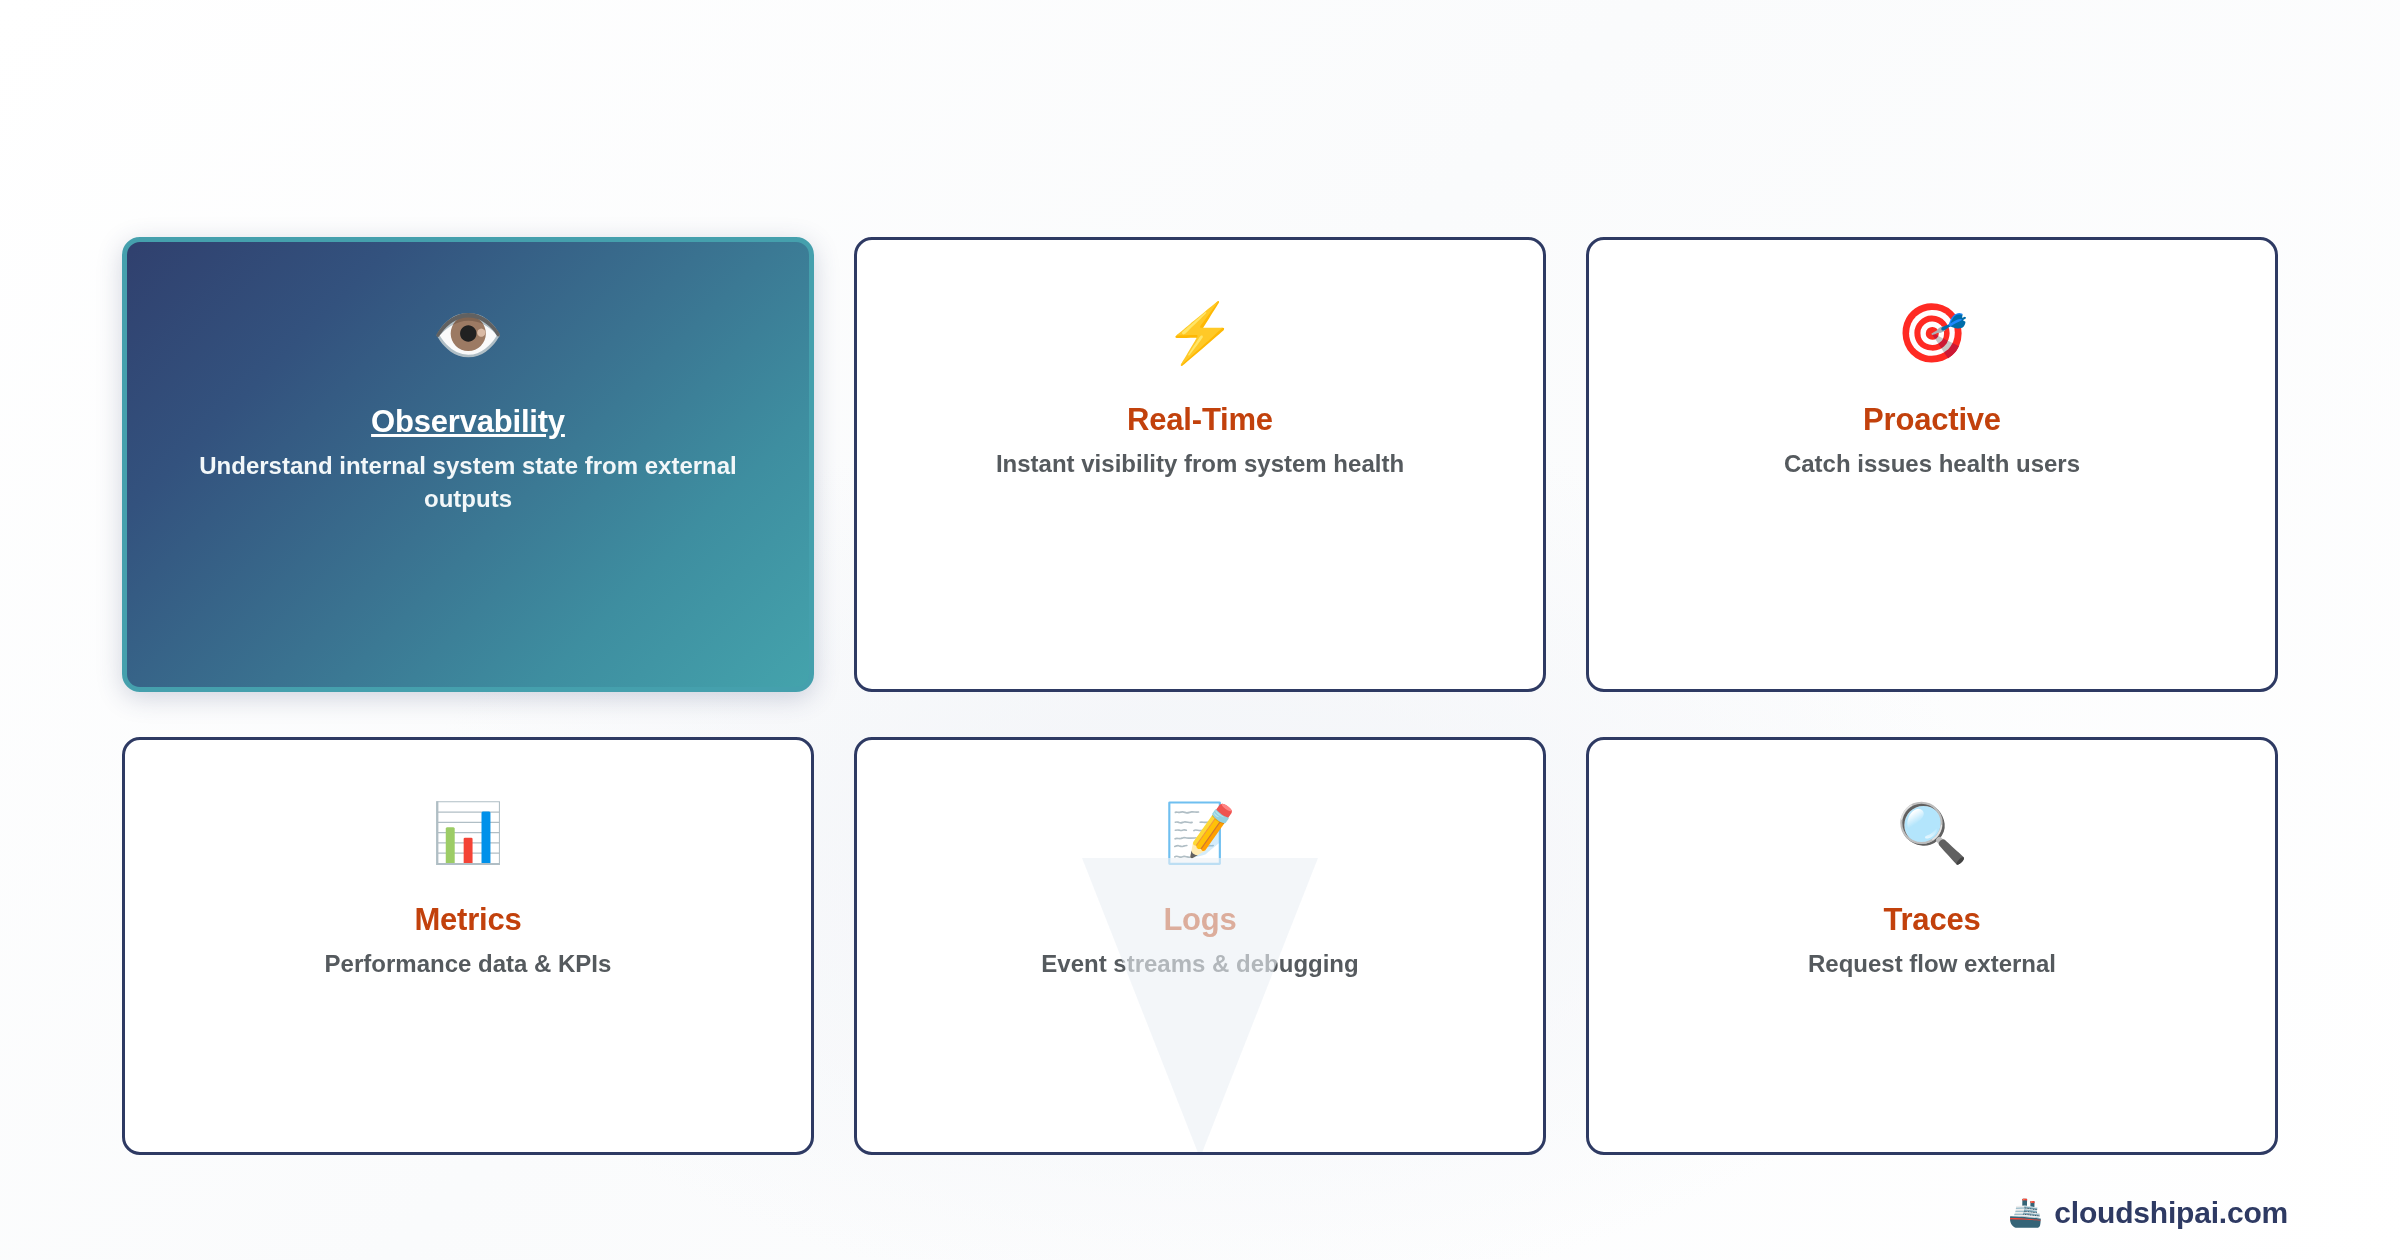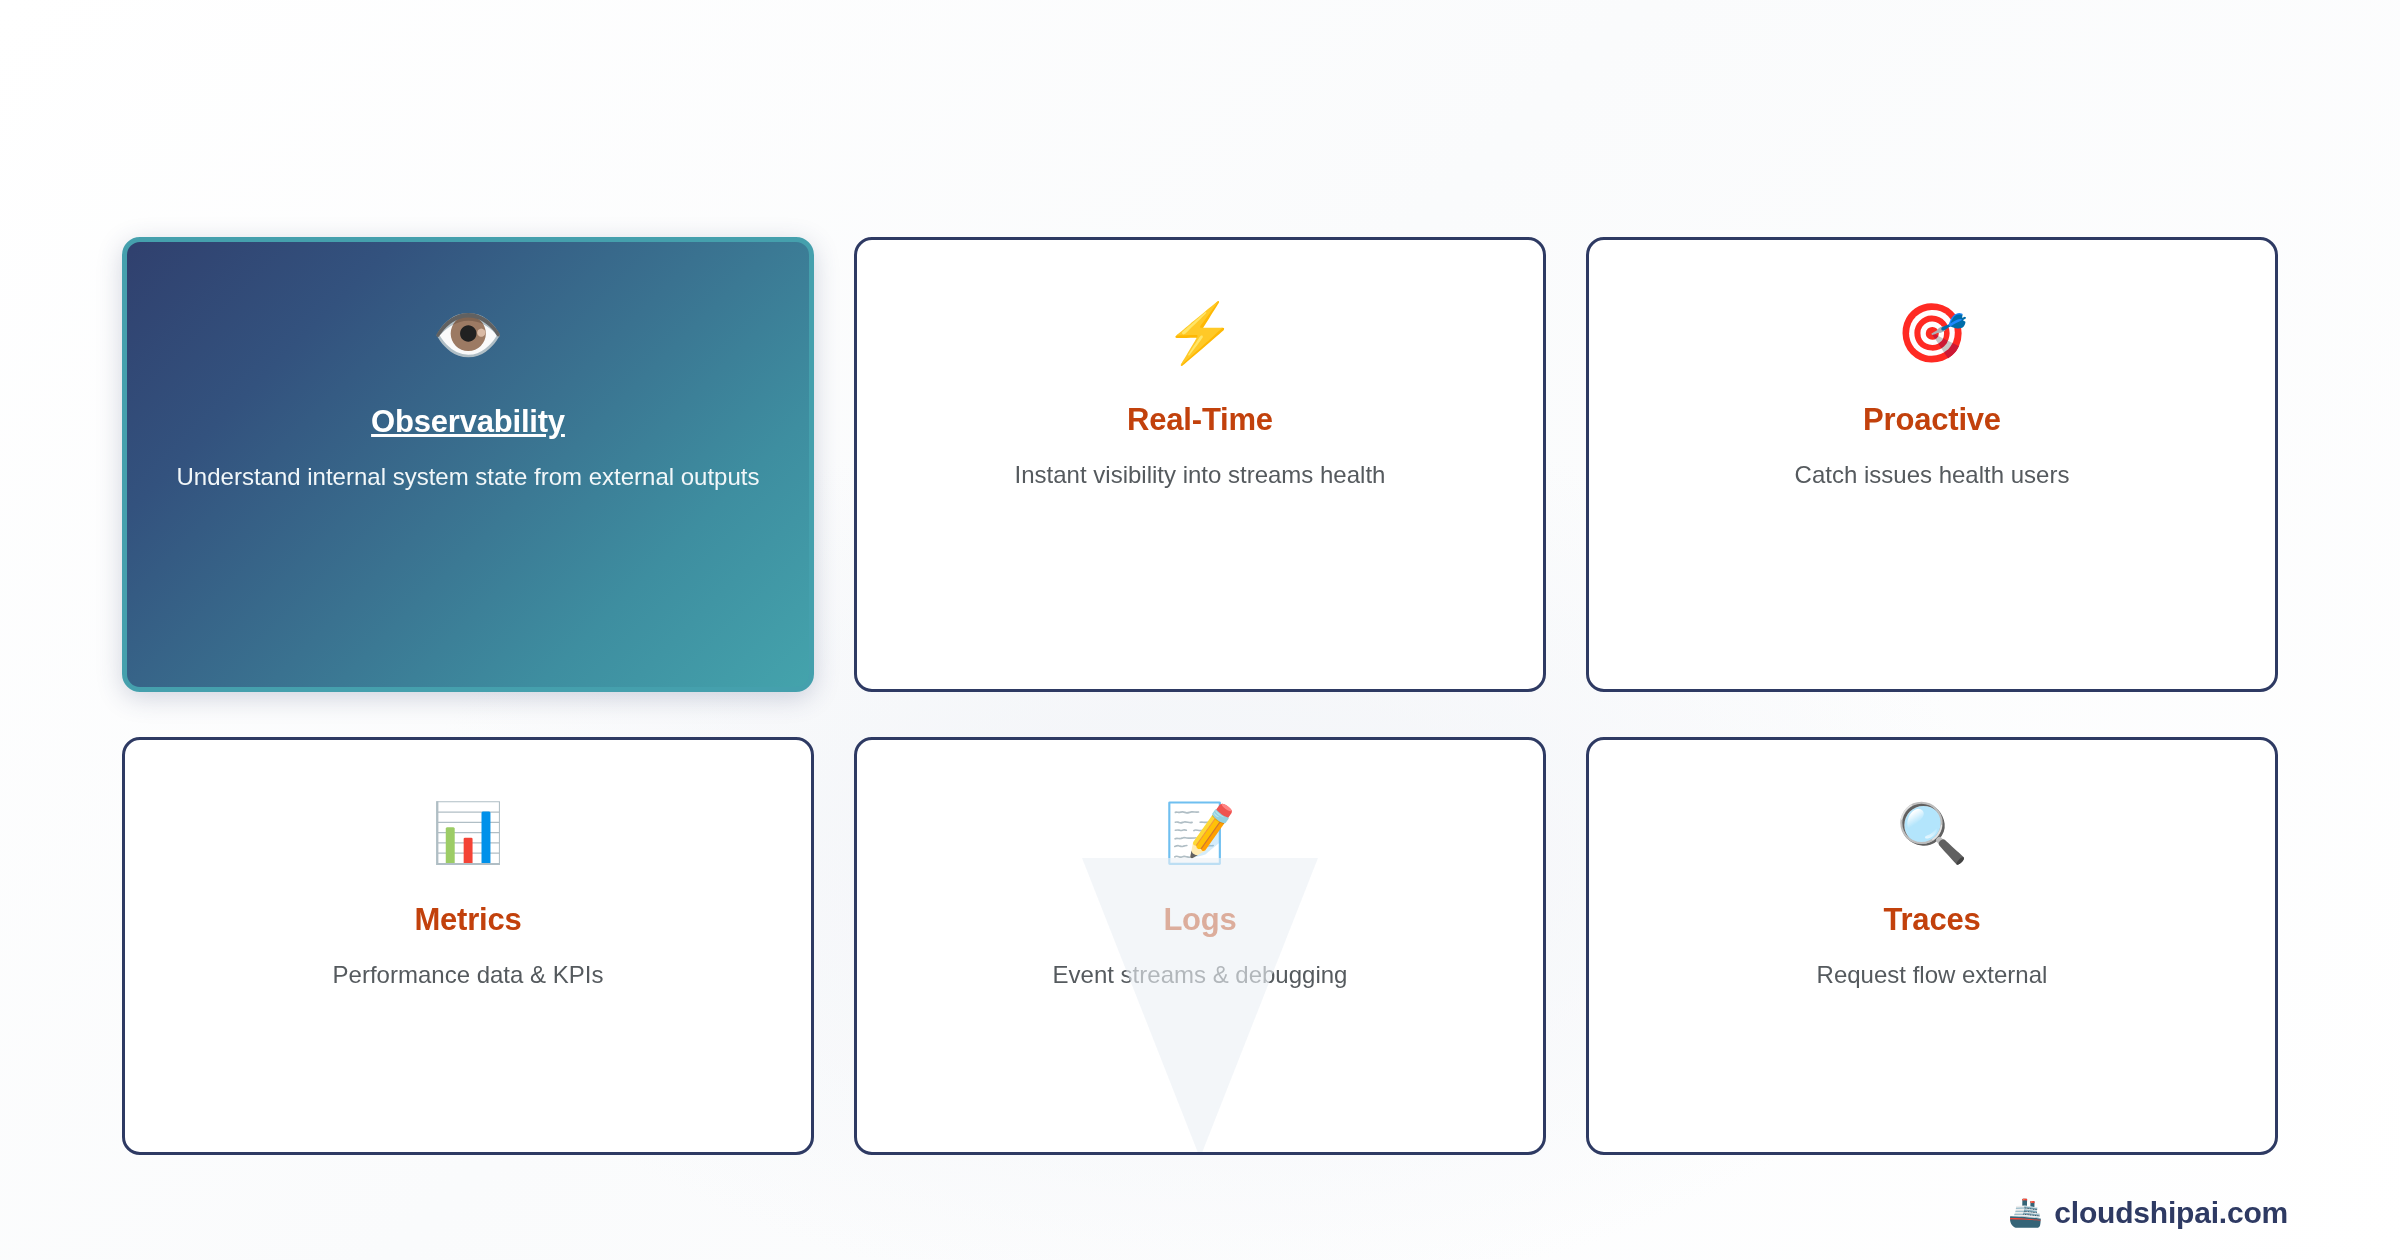--- a/index.html
+++ b/index.html
@@ -89,26 +89,27 @@
   .card-title {
     margin-top:38px;
     font-size:31px;
     font-weight:bold;
     color:#c2410c;
     letter-spacing:-0.2px;
     text-align:center;
   }
 
   .card-desc {
-    margin-top:21px;
+    margin-top:10px;
     font-size:24px;
     line-height:1.37;
     color:#555a5e;
     text-align:center;
     max-width:86%;
+    font-weight:bold;
   }
 
   .card.featured .card-title { color:#ffffff;text-decoration:underline; }
   .card.featured .card-desc  { color:#f2f7f9; }
 
   
   .card .light-ray {
     position:absolute;
     top:118px;
     left:50%;
@@ -145,21 +146,21 @@
 
     <div class="card featured">
       <div class="card-icon">👁️</div>
       <div class="card-title">Observability</div>
       <div class="card-desc">Understand internal system state from external outputs</div>
     </div>
 
     <div class="card">
       <div class="card-icon">⚡</div>
       <div class="card-title">Real-Time</div>
-      <div class="card-desc">Instant visibility into streams health</div>
+      <div class="card-desc">Instant visibility from system health</div>
     </div>
 
     <div class="card">
       <div class="card-icon">🎯</div>
       <div class="card-title">Proactive</div>
       <div class="card-desc">Catch issues health users</div>
     </div>
 
     <div class="card">
       <div class="card-icon">📊</div>

